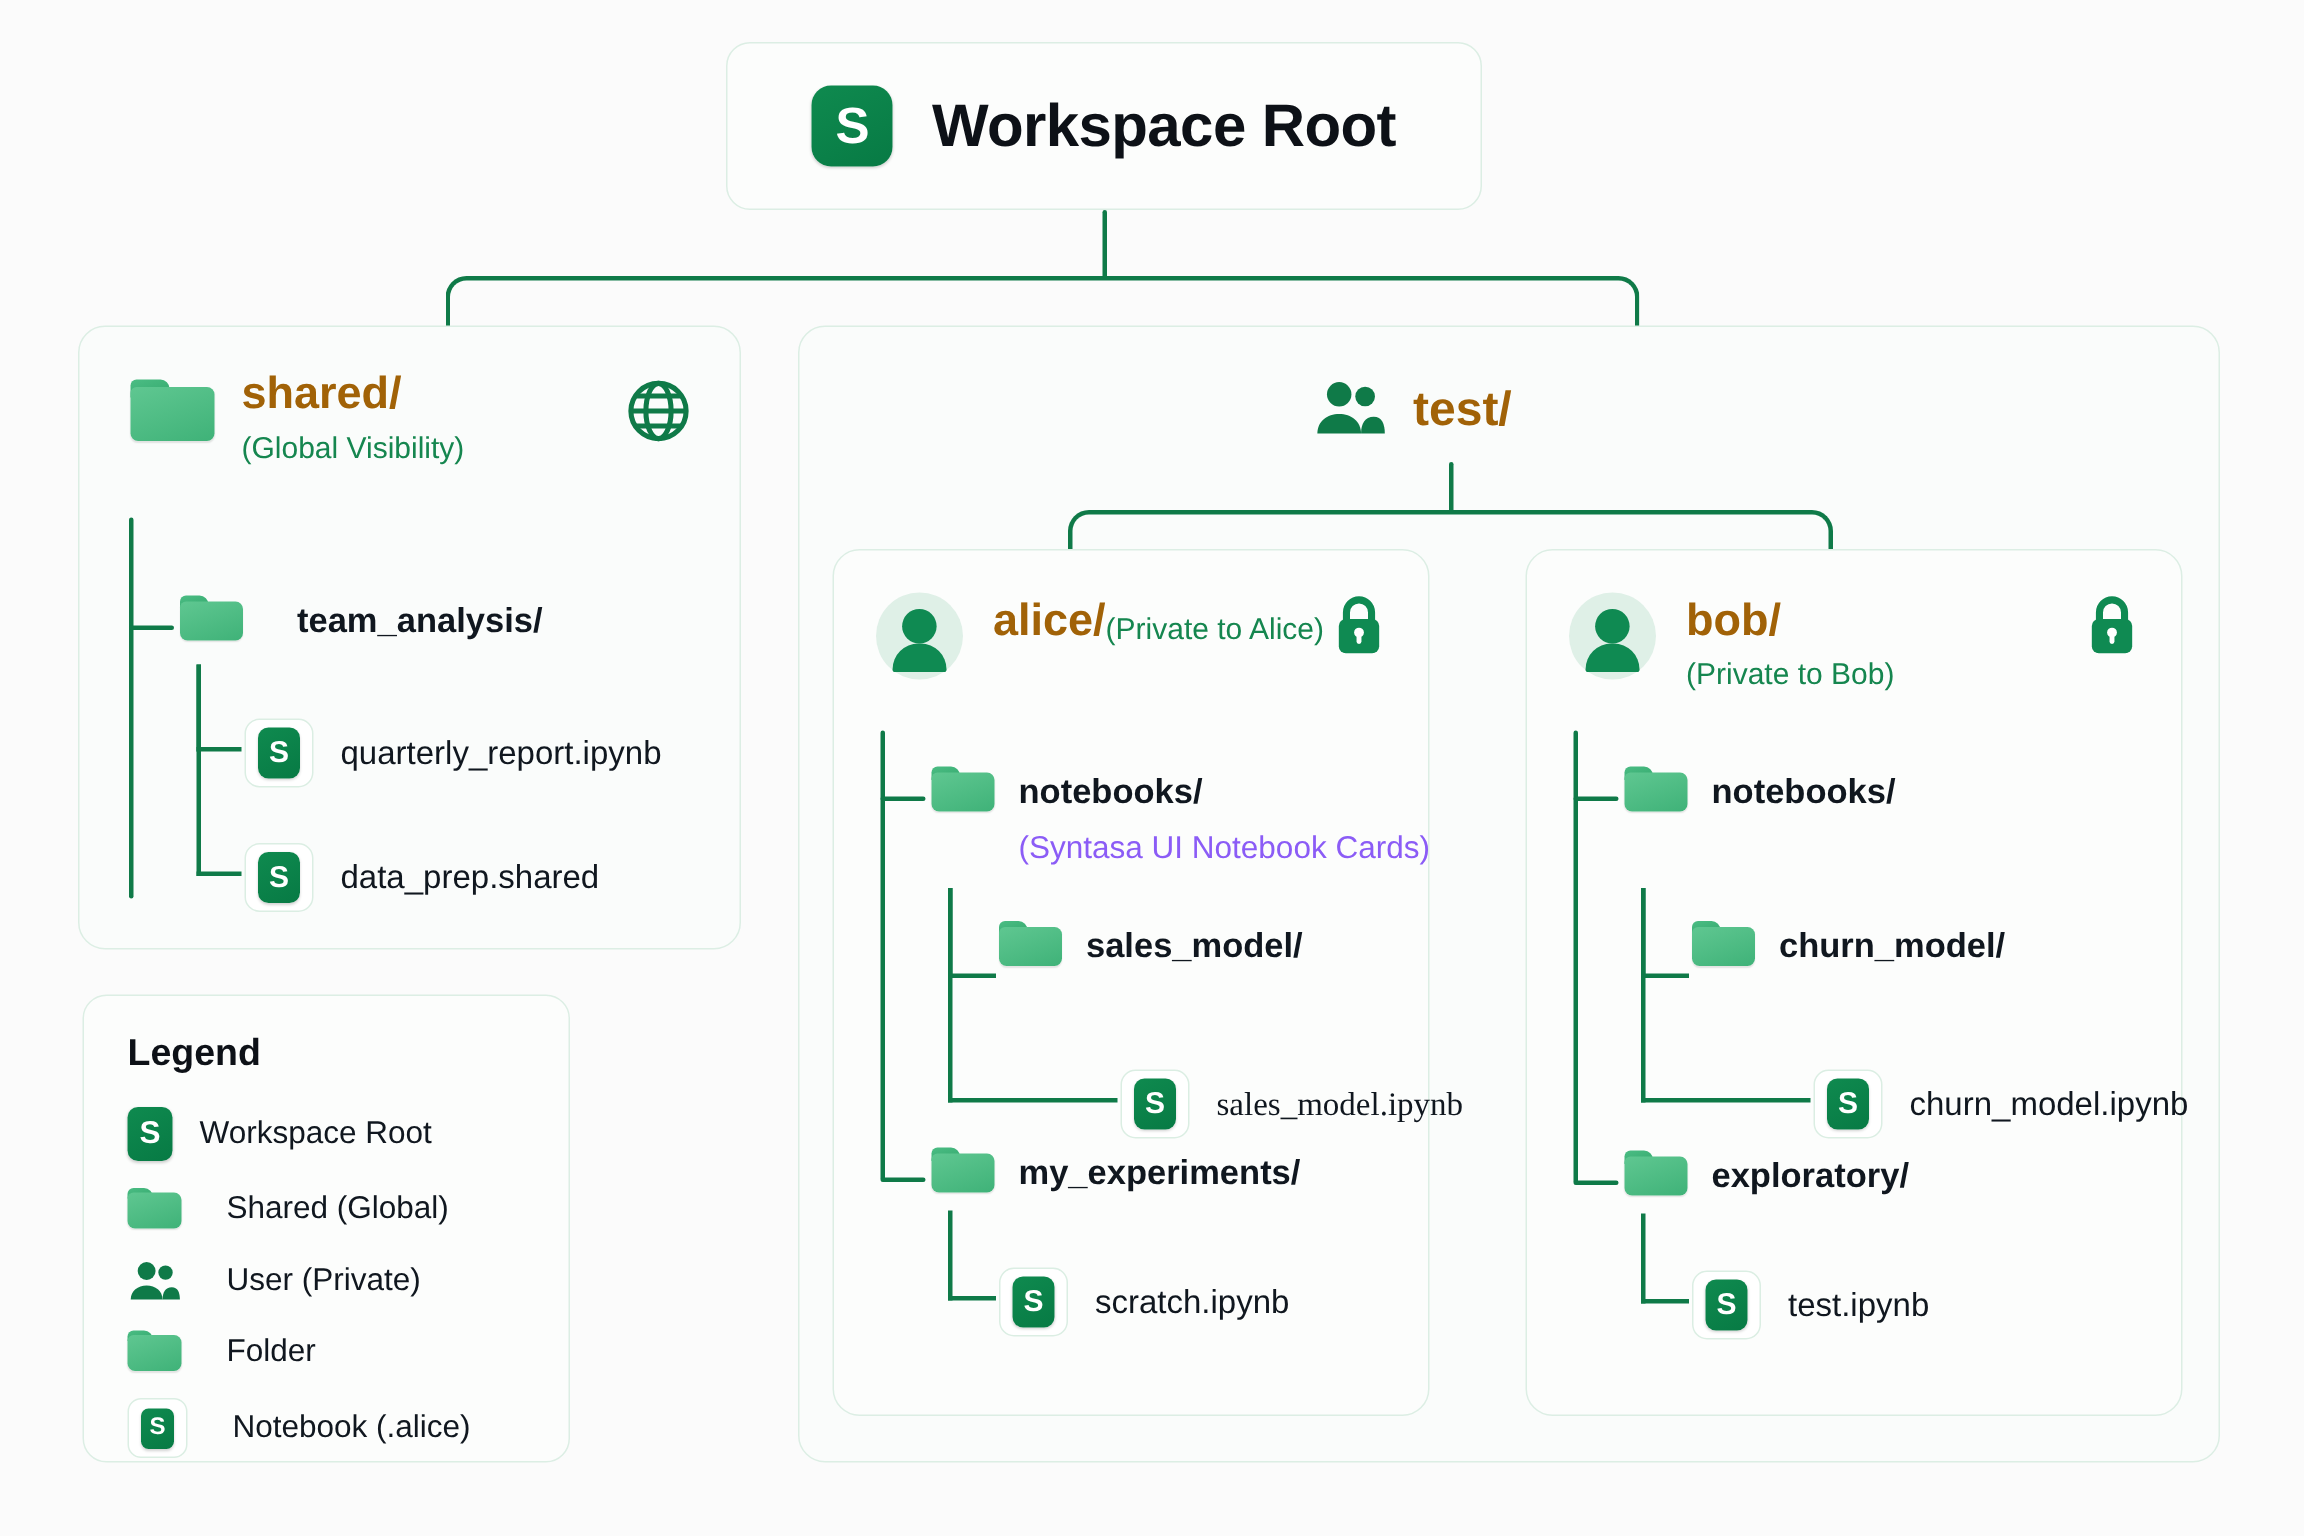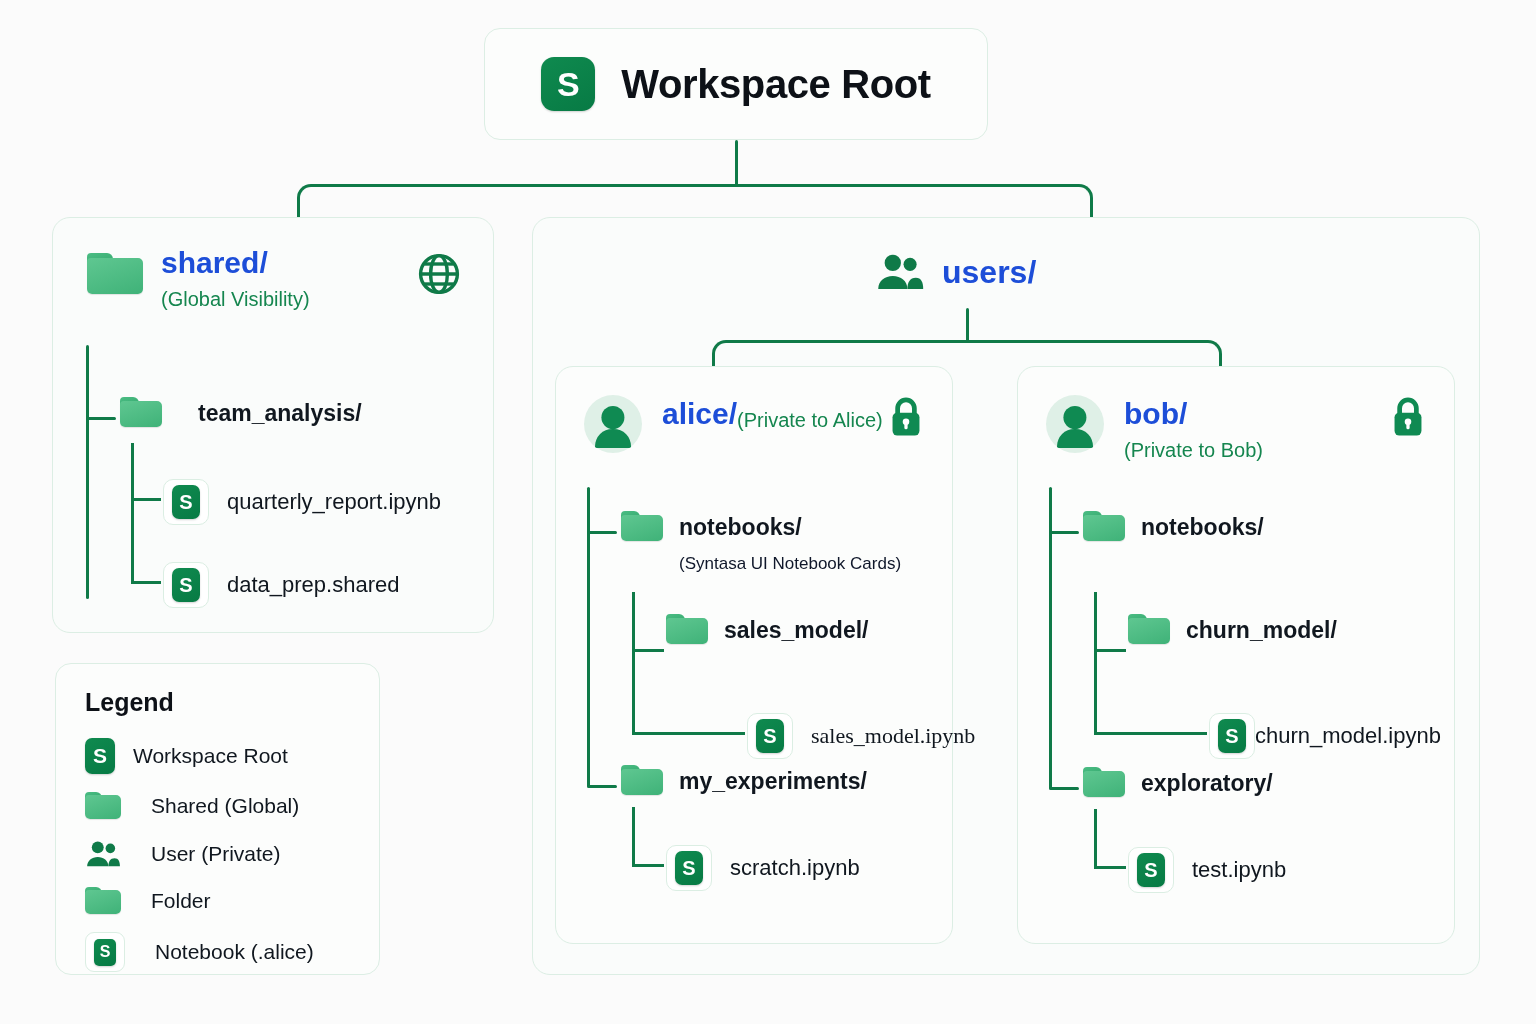--- a/index.html
+++ b/index.html
@@ -72,25 +72,25 @@
     border-top:3px solid #0f7a48;
     border-left:3px solid #0f7a48;
     border-right:3px solid #0f7a48;
     border-top-left-radius:14px;border-top-right-radius:14px;
   }
 
   
   .row{position:absolute;display:flex;align-items:center;}
   .rowlabel{font-size:23px;font-weight:700;color:#10171f;white-space:nowrap;}
   .rowlabel.file{font-weight:400;font-size:22px;}
-  .sub{font-size:17px;color:#0f172a;white-space:nowrap;}
+  .sub{font-size:21px;color:#8b5cf6;white-space:nowrap;}
 
   
   .hdr{position:absolute;display:flex;align-items:flex-start;}
-  .hdr-title{font-size:30px;font-weight:700;line-height:1;color:#1d4ed8;white-space:nowrap;}
+  .hdr-title{font-size:30px;font-weight:700;line-height:1;color:#a16207;white-space:nowrap;}
   .hdr-sub{font-size:20px;color:#15864f;margin-top:10px;white-space:nowrap;}
 
   
   .avatar{
     width:58px;height:58px;border-radius:50%;
     background:#dff0e7;position:relative;flex:none;
   }
   .avatar .hd{position:absolute;left:50%;top:19%;width:40%;height:40%;transform:translateX(-50%);
     background:#0f8a52;border-radius:50%;}
   .avatar .bd{position:absolute;left:50%;top:58%;width:62%;height:34%;transform:translateX(-50%);
@@ -179,21 +179,21 @@
 
     <div class="hdr" style="left:343px;top:34px;align-items:center;">
       <span style="margin-right:18px;">
         <svg width="48" height="40" viewBox="0 0 30 24" fill="#0f7a48">
           <circle cx="10.5" cy="6.3" r="5.1"></circle>
           <circle cx="21.3" cy="7.2" r="4.1"></circle>
           <path d="M1.4 22.6c0-5.0 4.1-8.1 9.1-8.1s9.1 3.1 9.1 8.1z"></path>
           <path d="M19.6 22.6c0-4.0 1.6-7.0 5.3-7.0 3.4 0 4.6 3.0 4.6 7.0z"></path>
         </svg>
       </span>
-      <span class="hdr-title" style="font-size:32px;">users/</span>
+      <span class="hdr-title" style="font-size:32px;">test/</span>
     </div>
 
     <div class="vline" style="left:433px;top:90px;height:34px;"></div>
     <div class="bus" style="left:179px;top:122px;width:510px;height:34px;"></div>
 
     <div class="card" style="left:22px;top:148px;width:398px;height:578px;">
 
       <div class="hdr" style="left:28px;top:28px;">
         <span class="avatar">
             <span class="hd"></span>
@@ -309,21 +309,21 @@
           </span>
         <span class="rowlabel">churn_model/</span>
       </div>
 
       <div class="row" style="left:191px;top:346px;">
         <span class="nbbox">
             <span class="slogo sm">
               <span>S</span>
             </span>
           </span>
-        <span class="rowlabel file" style="">churn_model.ipynb</span>
+        <span class="rowlabel file" style="margin-left:18px;">churn_model.ipynb</span>
       </div>
 
       <div class="hline" style="left:31px;top:420px;width:30px;"></div>
       <div class="row" style="left:65px;top:399px;">
         <span class="folder" style="width:42px;height:34px;margin-right:16px;">
             <b></b>
             <i></i>
           </span>
         <span class="rowlabel">exploratory/</span>
       </div>

